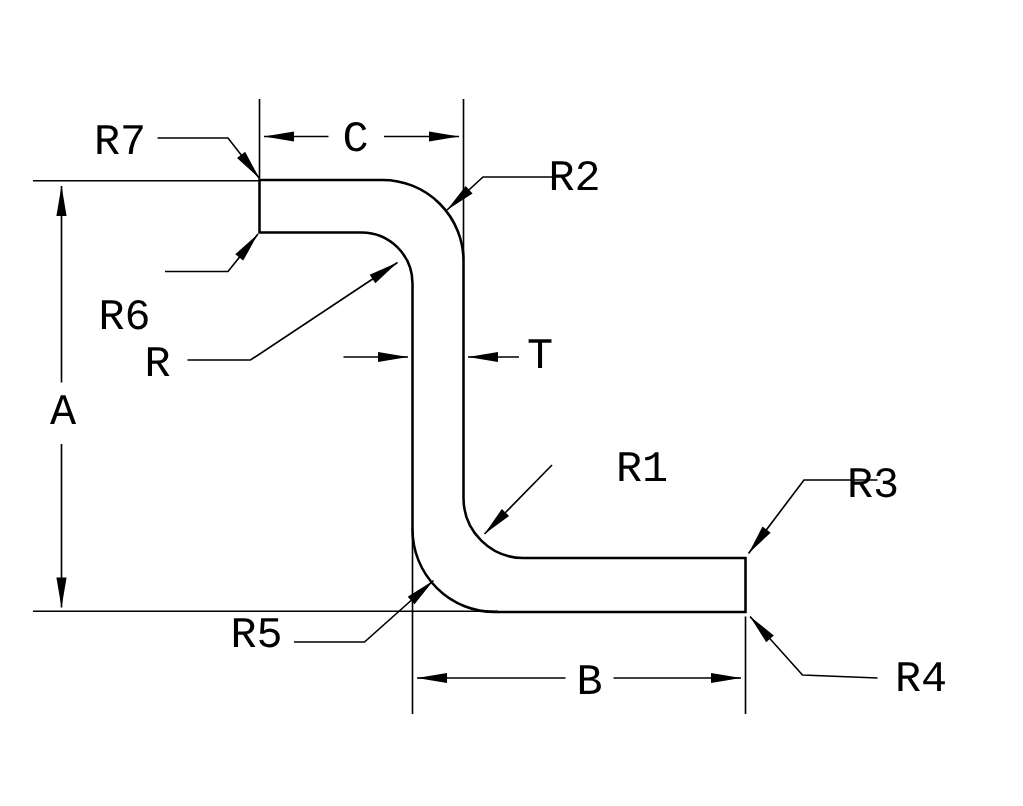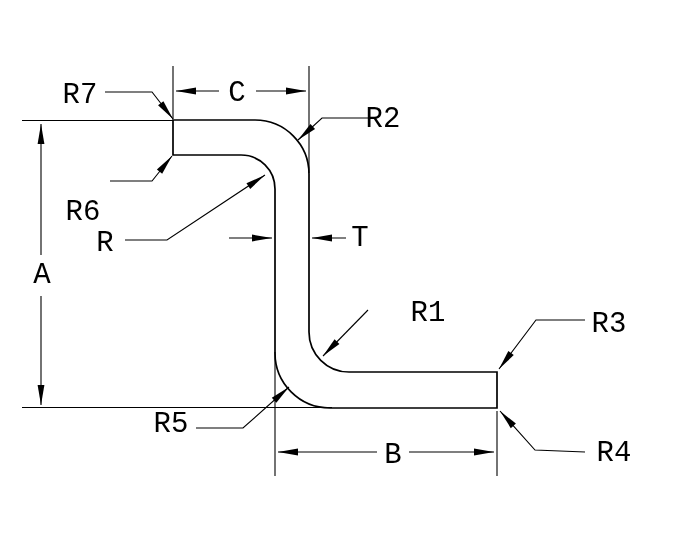--- a/index.html
+++ b/index.html
@@ -72,18 +72,18 @@
   </svg>
 
   <span class="dim-label" style="left:80px;  top:95px;">R7</span>
   <span class="dim-label" style="left:83px;  top:180px;margin-top:32px;">R6</span>
   <span class="dim-label" style="left:105px; top:243px;">R</span>
   <span class="dim-label" style="left:42px;  top:275px;">A</span>
   <span class="dim-label" style="left:237px; top:93px;">C</span>
   <span class="dim-label" style="left:383px; top:119px;">R2</span>
   <span class="dim-label" style="left:360px; top:238px;">T</span>
   <span class="dim-label" style="left:428px; top:313px;">R1</span>
-  <span class="dim-label" style="left:609px; top:324px;">R3</span>
+  <span class="dim-label" style="left:582px; top:324px;">R3</span>
   <span class="dim-label" style="left:171px; top:424px;text-align:right;">R5</span>
   <span class="dim-label" style="left:393px; top:455px;">B</span>
   <span class="dim-label" style="left:614px; top:453px;text-align:center;">R4</span>
 
 </div>
 
 </body></html>

